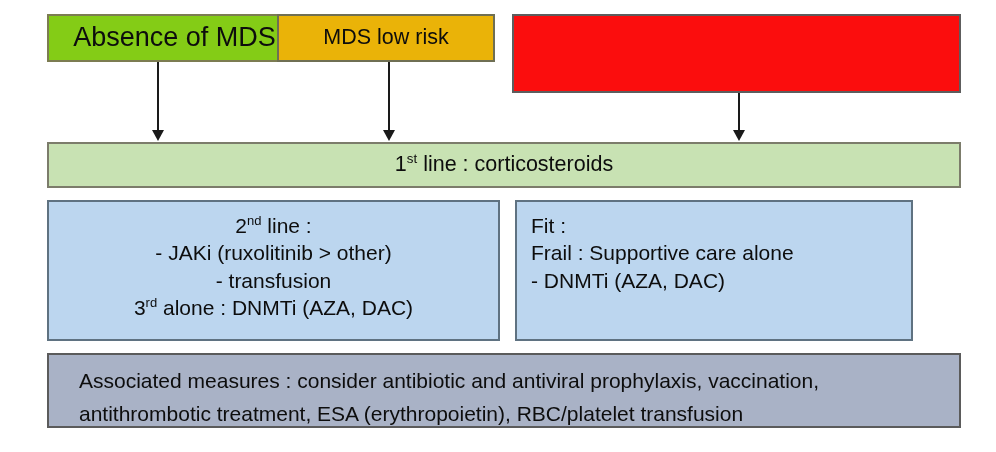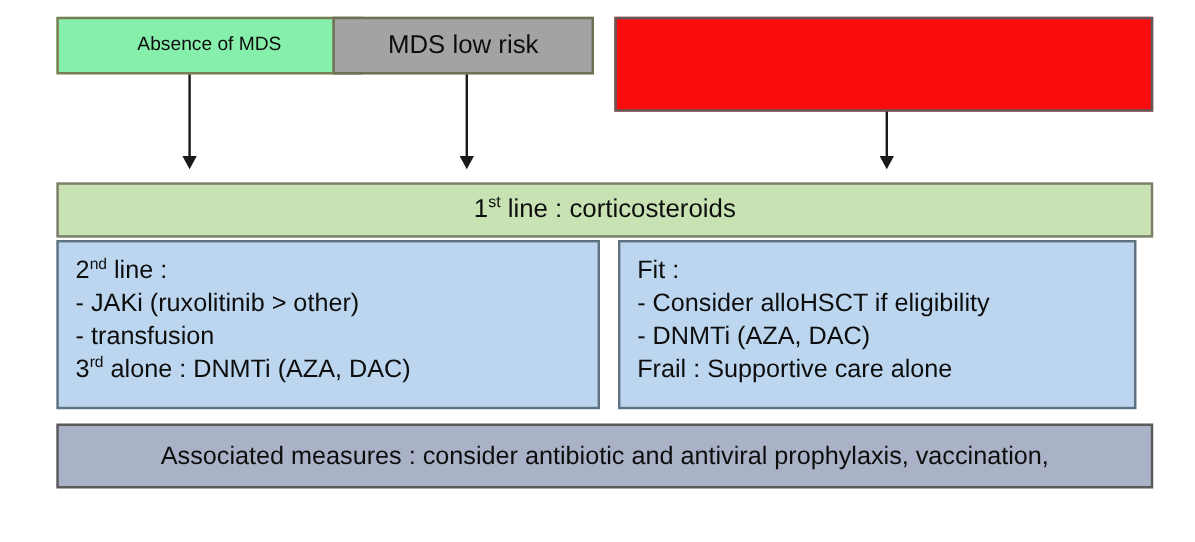--- a/index.html
+++ b/index.html
@@ -28,70 +28,70 @@
     text-align: center;
     color: #0d0d0d;
     line-height: 1.18;
     border: 2px solid #6d6d5e;
     padding: 2px 6px;
   }
 
   
   .box-yellow {
     left: 47px;  top: 14px;  width: 255px; height: 48px;
-    background: #86efac;
+    background: #84cc16;
     border-color: #7c7c52;
-    font-size: 16px;
+    font-size: 27px;
   }
   .box-orange {
     left: 277px; top: 14px;  width: 218px; height: 48px;
-    background: #a3a3a3;
+    background: #eab308;
     border-color: #6f6f53;
     font-size: 21.5px;
   }
   .box-red {
     left: 512px; top: 14px;  width: 449px; height: 79px;
     background: #fb0d0d;
     border-color: #5d5d5d;
     font-size: 21.5px;
     flex-direction: column;
     line-height: 1.32;
   }
   .box-red .ln { display: block; }
 
   
   .box-green {
-    left: 47px; top: 152px; width: 914px; height: 46px;
+    left: 47px; top: 142px; width: 914px; height: 46px;
     background: #c8e2b3;
     border-color: #7c7c6b;
     font-size: 21.5px;
   }
 
   
   .box-blue {
     background: #bcd6ef;
     border-color: #5f7281;
     font-size: 21px;
     display: block;
     text-align: left;
     padding: 10px 14px 8px 14px;
     line-height: 1.30;
   }
-  .box-blue-left  { left: 47px;  top: 200px; width: 453px; height: 141px; }
-  .box-blue-right { left: 515px; top: 200px; width: 432px; height: 141px; }
+  .box-blue-left  { left: 47px;  top: 200px; width: 453px; height: 141px; text-align: center; }
+  .box-blue-right { left: 515px; top: 200px; width: 398px; height: 141px; }
   .box-blue .ln { display: block; white-space: nowrap; }
 
   
   .box-grey {
-    left: 47px; top: 353px; width: 914px; height: 54px;
+    left: 47px; top: 353px; width: 914px; height: 75px;
     background: #a9b2c6;
     border-color: #5b5b5b;
     font-size: 21px;
     display: block;
-    text-align: center;
+    text-align: left;
     padding: 10px 30px;
     line-height: 1.55;
   }
   .box-grey .ln { display: block; white-space: nowrap; }
 
   sup {
     font-size: 0.62em;
     vertical-align: super;
     line-height: 0;
   }
@@ -150,22 +150,22 @@
 
   <div class="box box-blue box-blue-left">
     <span class="ln"><span>2</span><sup>nd</sup><span> line :</span></span>
     <span class="ln">- JAKi (ruxolitinib &gt; other)</span>
     <span class="ln">- transfusion</span>
     <span class="ln"><span>3</span><sup>rd</sup><span> alone : DNMTi (AZA, DAC)</span></span>
   </div>
 
   <div class="box box-blue box-blue-right">
     <span class="ln">Fit :</span>
-    <span class="ln">- Consider alloHSCT if eligibility</span>
+    <span class="ln">Frail : Supportive care alone</span>
     <span class="ln">- DNMTi (AZA, DAC)</span>
-    <span class="ln">Frail : Supportive care alone</span>
   </div>
 
   <div class="box box-grey">
     <span class="ln">Associated measures : consider antibiotic and antiviral prophylaxis, vaccination,</span>
+    <span class="ln">antithrombotic treatment, ESA (erythropoietin), RBC/platelet transfusion</span>
   </div>
 
 </div>
 
 </body></html>

